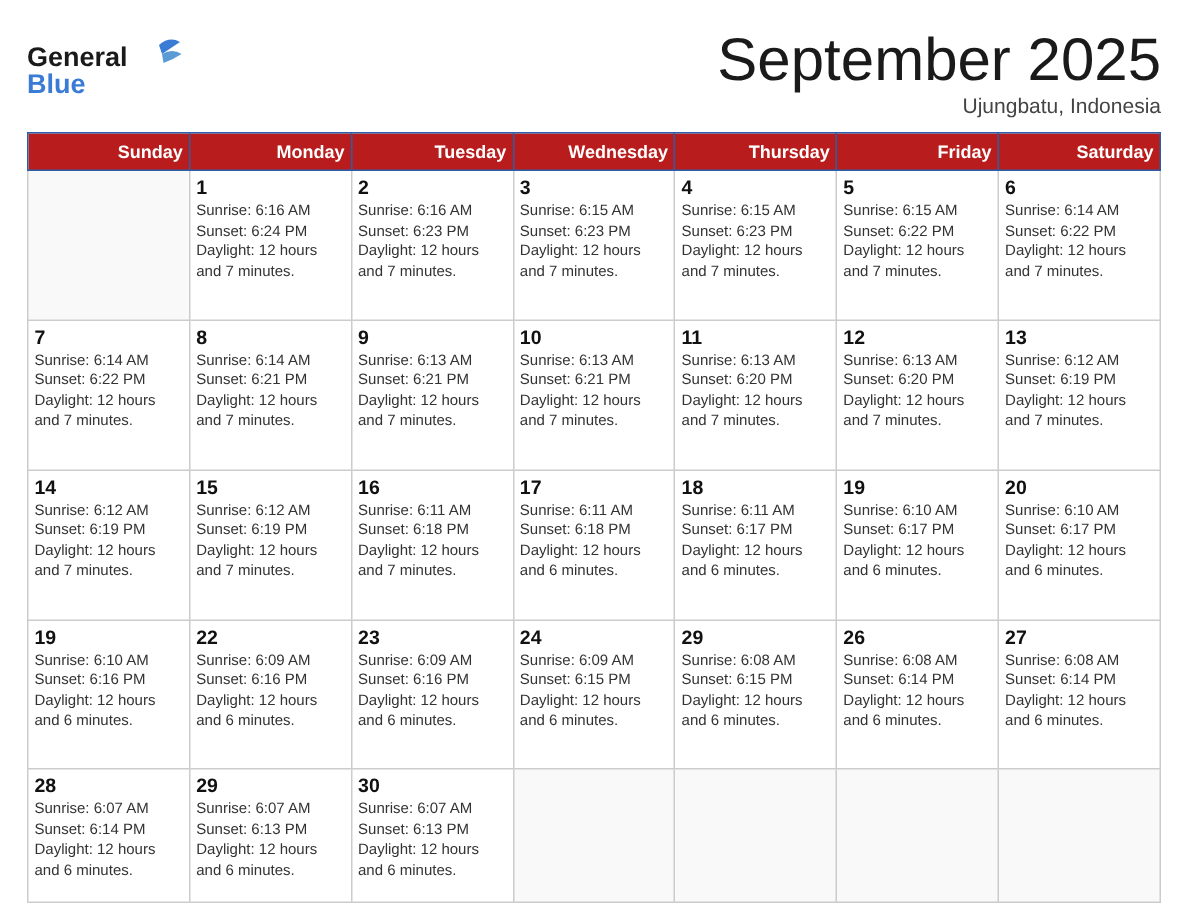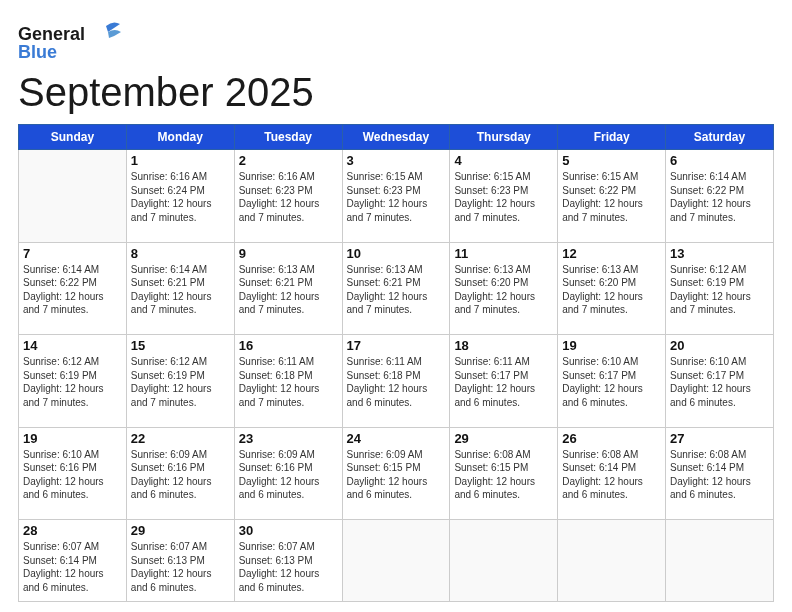--- a/index.html
+++ b/index.html
@@ -13,23 +13,22 @@
     .page {
       width: 792px;
       height: 612px;
       padding: 18px 18px 10px 18px;
       display: flex;
       flex-direction: column;
     }
     .header {
       display: flex;
       justify-content: space-between;
-      align-items: flex-start;
+      align-items: center;
       margin-bottom: 10px;
-      flex-direction: column;
     }
     .logo {
       display: flex;
       align-items: center;
     }
     .title-block {
       text-align: right;
     }
     .month-title {
       font-size: 40px;
@@ -42,26 +41,26 @@
       color: #444;
     }
     .calendar {
       flex: 1;
       border: 1px solid #ccc;
       border-collapse: collapse;
       width: 100%;
       table-layout: fixed;
     }
     .calendar th {
-      background: #1d4ed8;
+      background: #b91c1c;
       color: #fff;
       font-size: 12px;
       font-weight: bold;
       padding: 5px 4px;
-      text-align: center;
+      text-align: right;
       border: 1px solid #2a5fa8;
     }
     .calendar td {
       border: 1px solid #ccc;
       vertical-align: top;
       padding: 3px 4px;
       font-size: 9.5px;
       color: #222;
       height: 88px;
     }
@@ -95,20 +94,21 @@
           <text x="0" y="22" font-family="Arial" font-size="18" font-weight="bold" fill="#1a1a1a">General</text>
           <text x="0" y="40" font-family="Arial" font-size="18" font-weight="bold" fill="#3a7bd5">Blue</text>
 
           <path d="M88 8 Q95 2 102 6 Q96 10 90 14 Z" fill="#3a7bd5"></path>
           <path d="M90 14 Q97 10 103 14 Q97 18 91 20 Z" fill="#5b9bd5"></path>
         </svg>
       </div>
     </div>
     <div class="title-block">
       <div class="month-title">September 2025</div>
+      <div class="subtitle">Ujungbatu, Indonesia</div>
     </div>
   </div>
 
   <table class="calendar">
     <thead>
       <tr>
 
       <th>Sunday</th>
           <th>Monday</th>
           <th>Tuesday</th>

